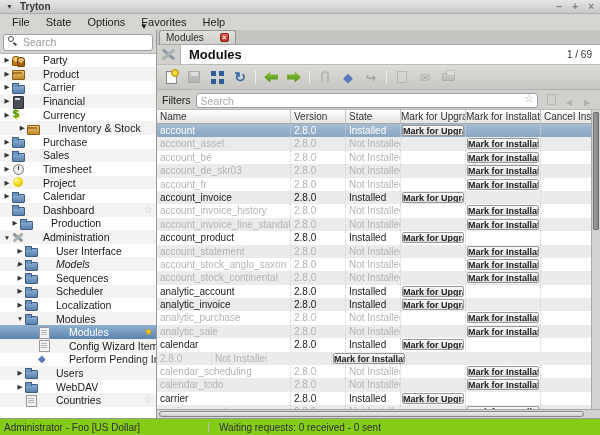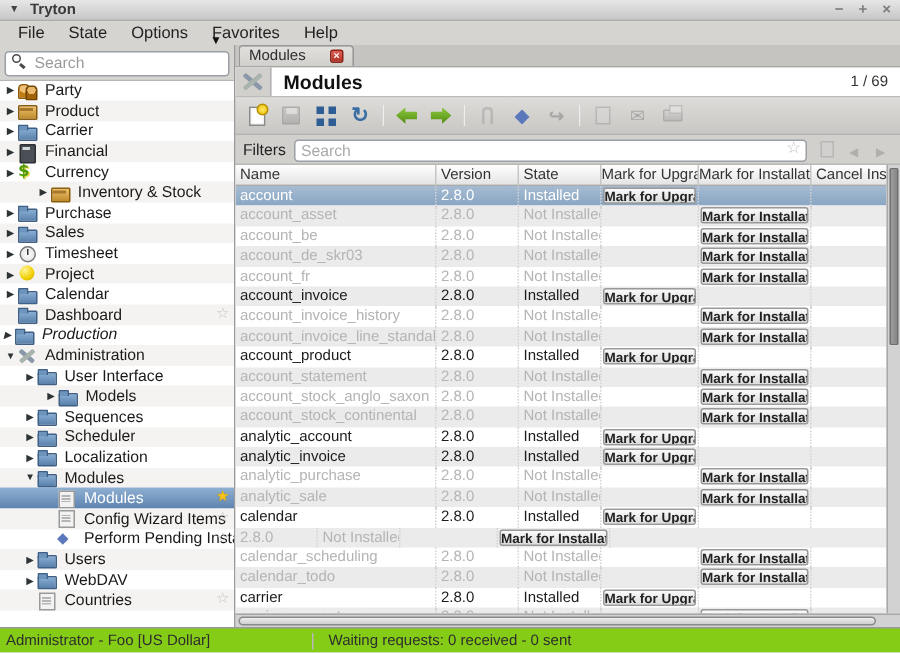--- a/index.html
+++ b/index.html
@@ -34,21 +34,21 @@
   .search-wrap input::placeholder { color:#9a9a9a; }
   .mag { position:absolute; left:5px; top:4px; width:6px; height:6px; border:1.5px solid #4a4a4a; border-radius:50%; }
   .mag::after { content:""; position:absolute; left:5px; top:5px; width:4px; height:1.5px;
                 background:#4a4a4a; transform:rotate(40deg); transform-origin:0 0; }
   .tree { flex:1; background:#fff; overflow:hidden; border-top:1px solid #b5b5b5; position:relative; }
   .tree-row { height:13.6px; display:flex; align-items:center; position:relative; font-size:10.5px; white-space:nowrap; }
   .tree-row.alt { background:#f4f3f1; }
   .tree-row.sel { background:linear-gradient(var(--sel-light),var(--sel-dark)); color:#fff; }
   .exp { width:10px; flex:none; font-size:6.5px; color:#2e3436; text-align:center; }
   .tree-row.sel .exp { color:#fff; }
-  .tlabel { margin-left:5px; overflow:hidden; }
+  .tlabel { margin-left:18px; overflow:hidden; }
   .star { position:absolute; right:3px; top:0; line-height:13.6px; font-size:10px; }
   .star.outline { color:#c6c6c6; } .star.filled { color:var(--star); text-shadow:0 0 1px #a87b00; }
 
   
   .ic { width:13px; height:11px; position:relative; flex:none; }
   .ic-folder::before { content:""; position:absolute; left:0; top:3px; width:11px; height:7px;
       background:linear-gradient(#88aed4,#5a81ab); border:1px solid #3f5f84; border-radius:1px; }
   .ic-folder::after { content:""; position:absolute; left:0; top:1px; width:5px; height:3px;
       background:#6d94bd; border:1px solid #3f5f84; border-bottom:none; border-radius:1px 1px 0 0; }
   .ic-people::before { content:""; position:absolute; left:0; top:1px; width:6px; height:8px;
@@ -256,36 +256,36 @@
             <span class="exp">▶</span>
             <span class="ic ic-folder"></span>
             <span class="tlabel">Calendar</span>
           </div>
           <div class="tree-row alt" style="padding-left: 2px;">
             <span class="exp"></span>
             <span class="ic ic-folder"></span>
             <span class="tlabel">Dashboard</span>
             <span class="star outline">☆</span>
           </div>
-          <div class="tree-row" style="padding-left: 0; font-style: italic;">
+          <div class="tree-row" style="padding-left: 10px;">
             <span class="exp">▶</span>
             <span class="ic ic-folder"></span>
             <span class="tlabel">Production</span>
           </div>
           <div class="tree-row alt" style="padding-left: 2px;">
             <span class="exp">▼</span>
             <span class="ic ic-tools"></span>
             <span class="tlabel">Administration</span>
           </div>
           <div class="tree-row" style="padding-left: 15px;">
             <span class="exp">▶</span>
             <span class="ic ic-folder"></span>
             <span class="tlabel">User Interface</span>
           </div>
-          <div class="tree-row alt" style="padding-left: 29px;">
+          <div class="tree-row alt" style="padding-left: 15px; font-style: italic;">
             <span class="exp">▶</span>
             <span class="ic ic-folder"></span>
             <span class="tlabel">Models</span>
           </div>
           <div class="tree-row" style="padding-left: 15px;">
             <span class="exp">▶</span>
             <span class="ic ic-folder"></span>
             <span class="tlabel">Sequences</span>
           </div>
           <div class="tree-row alt" style="padding-left: 15px;">

